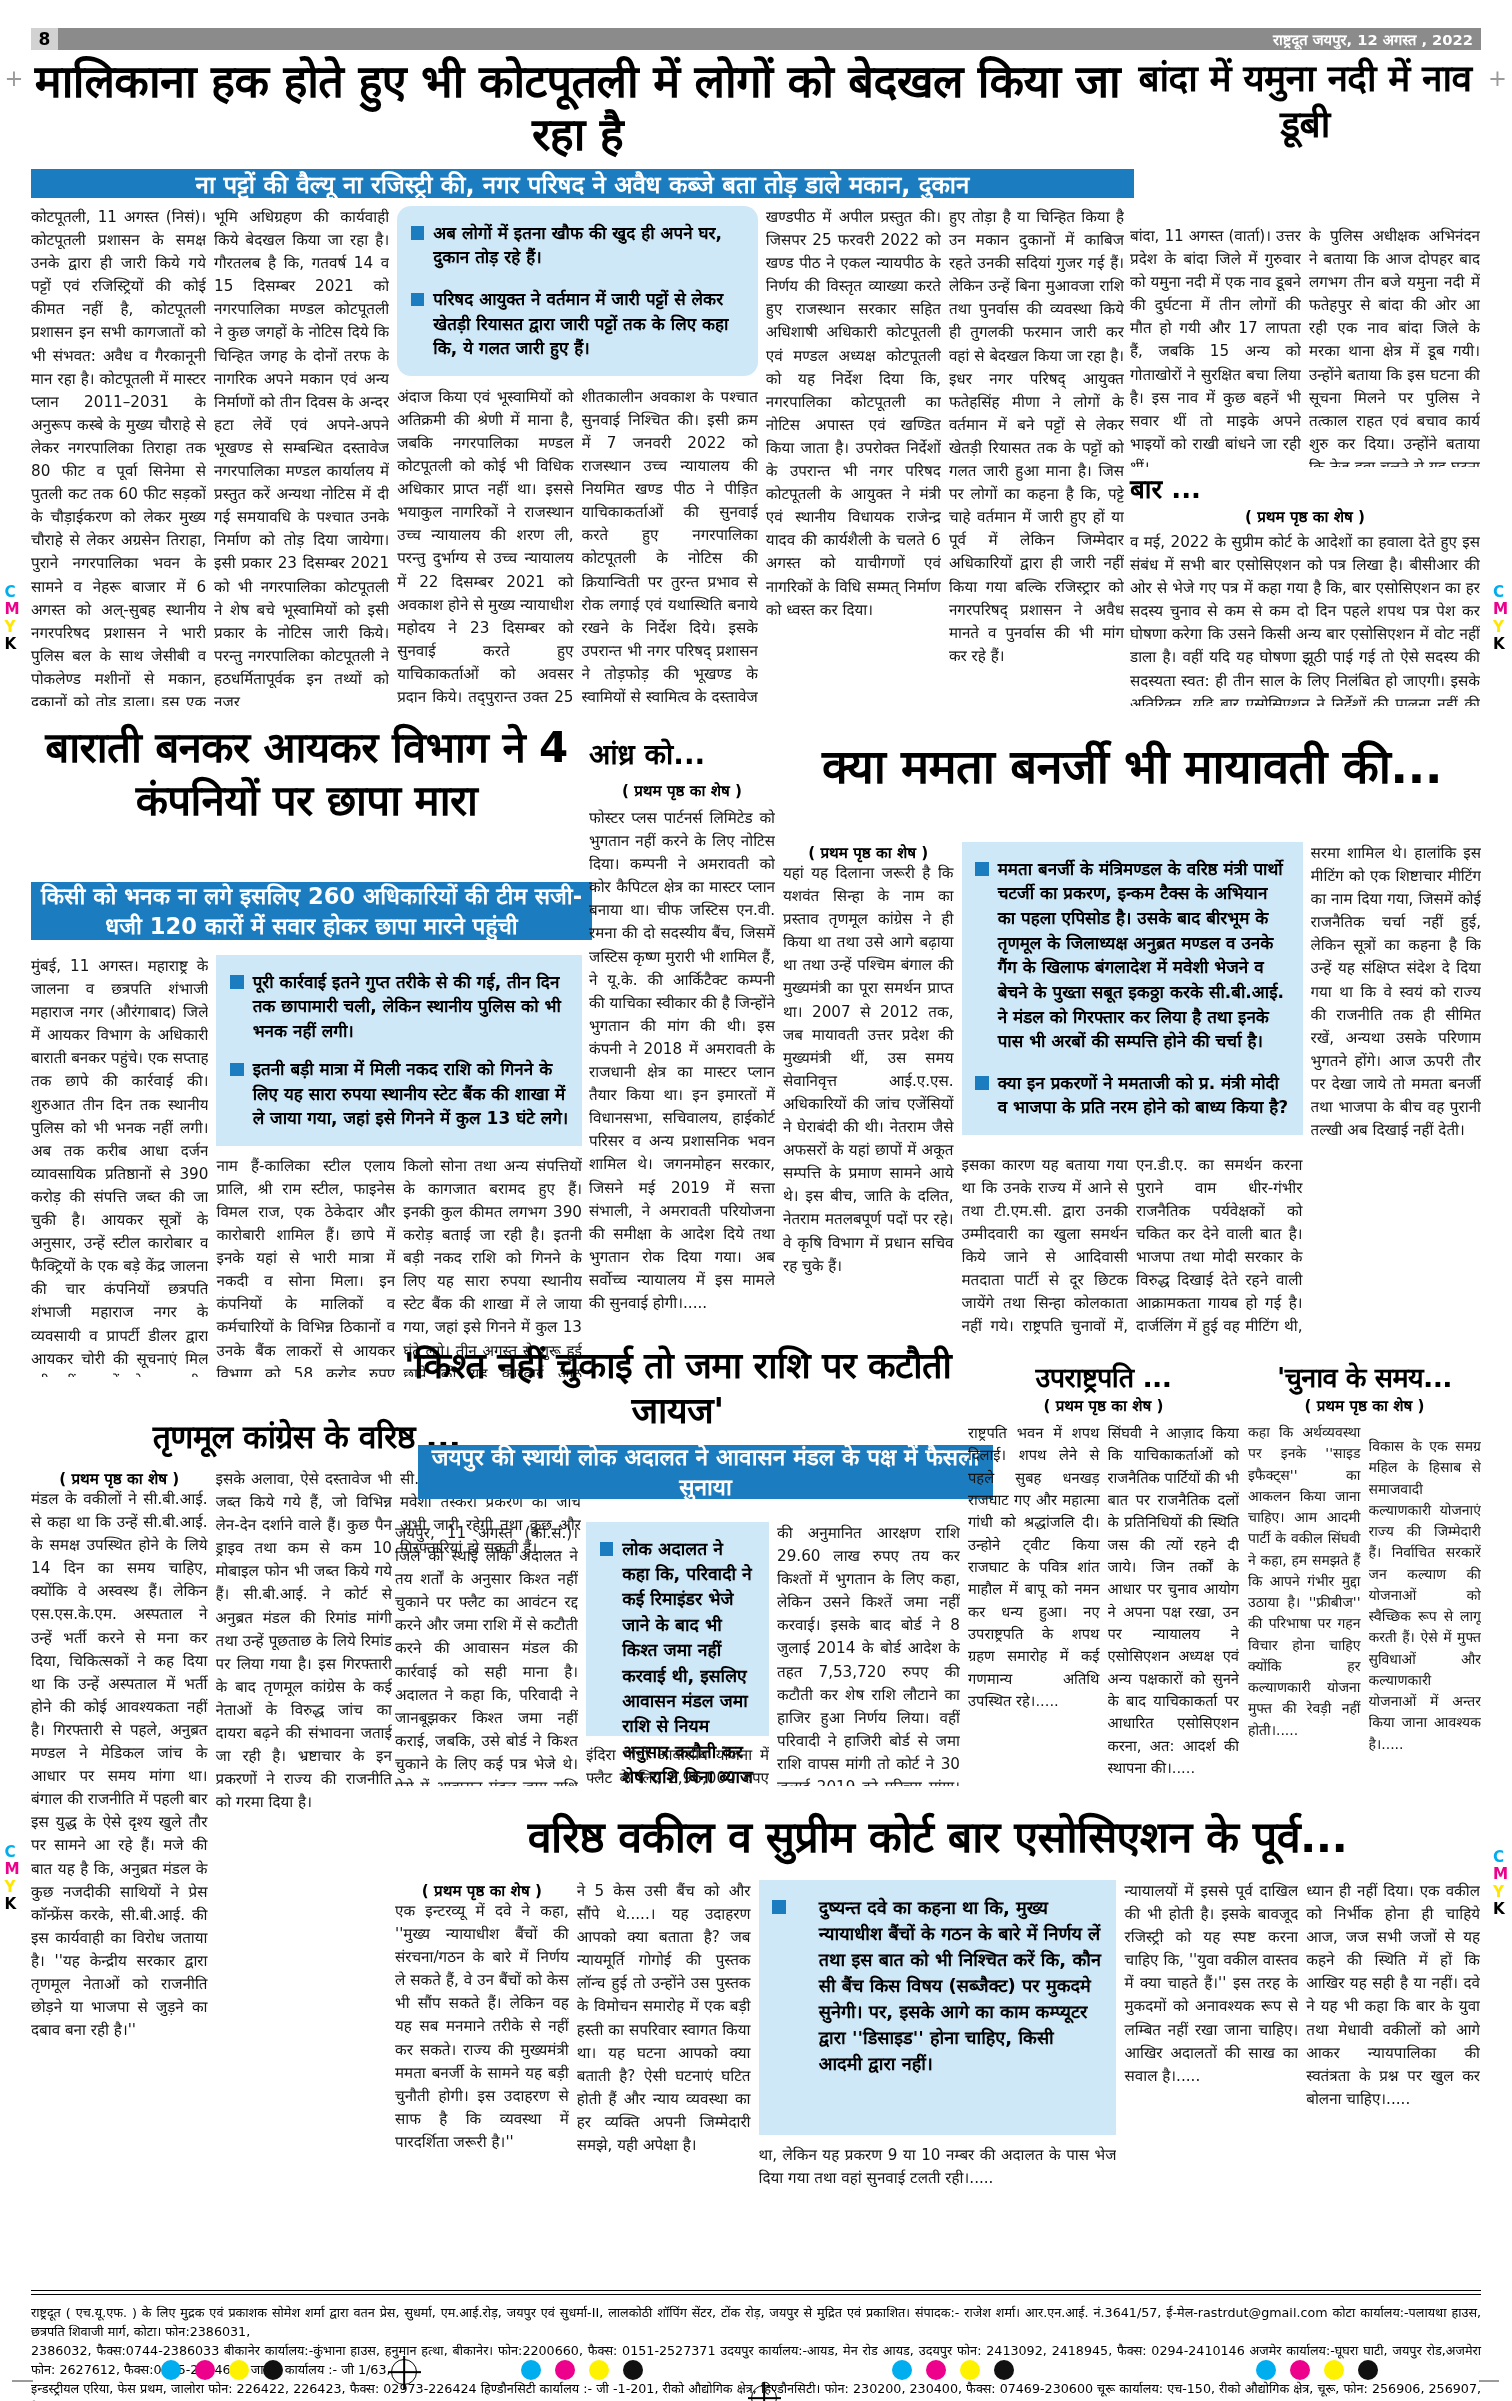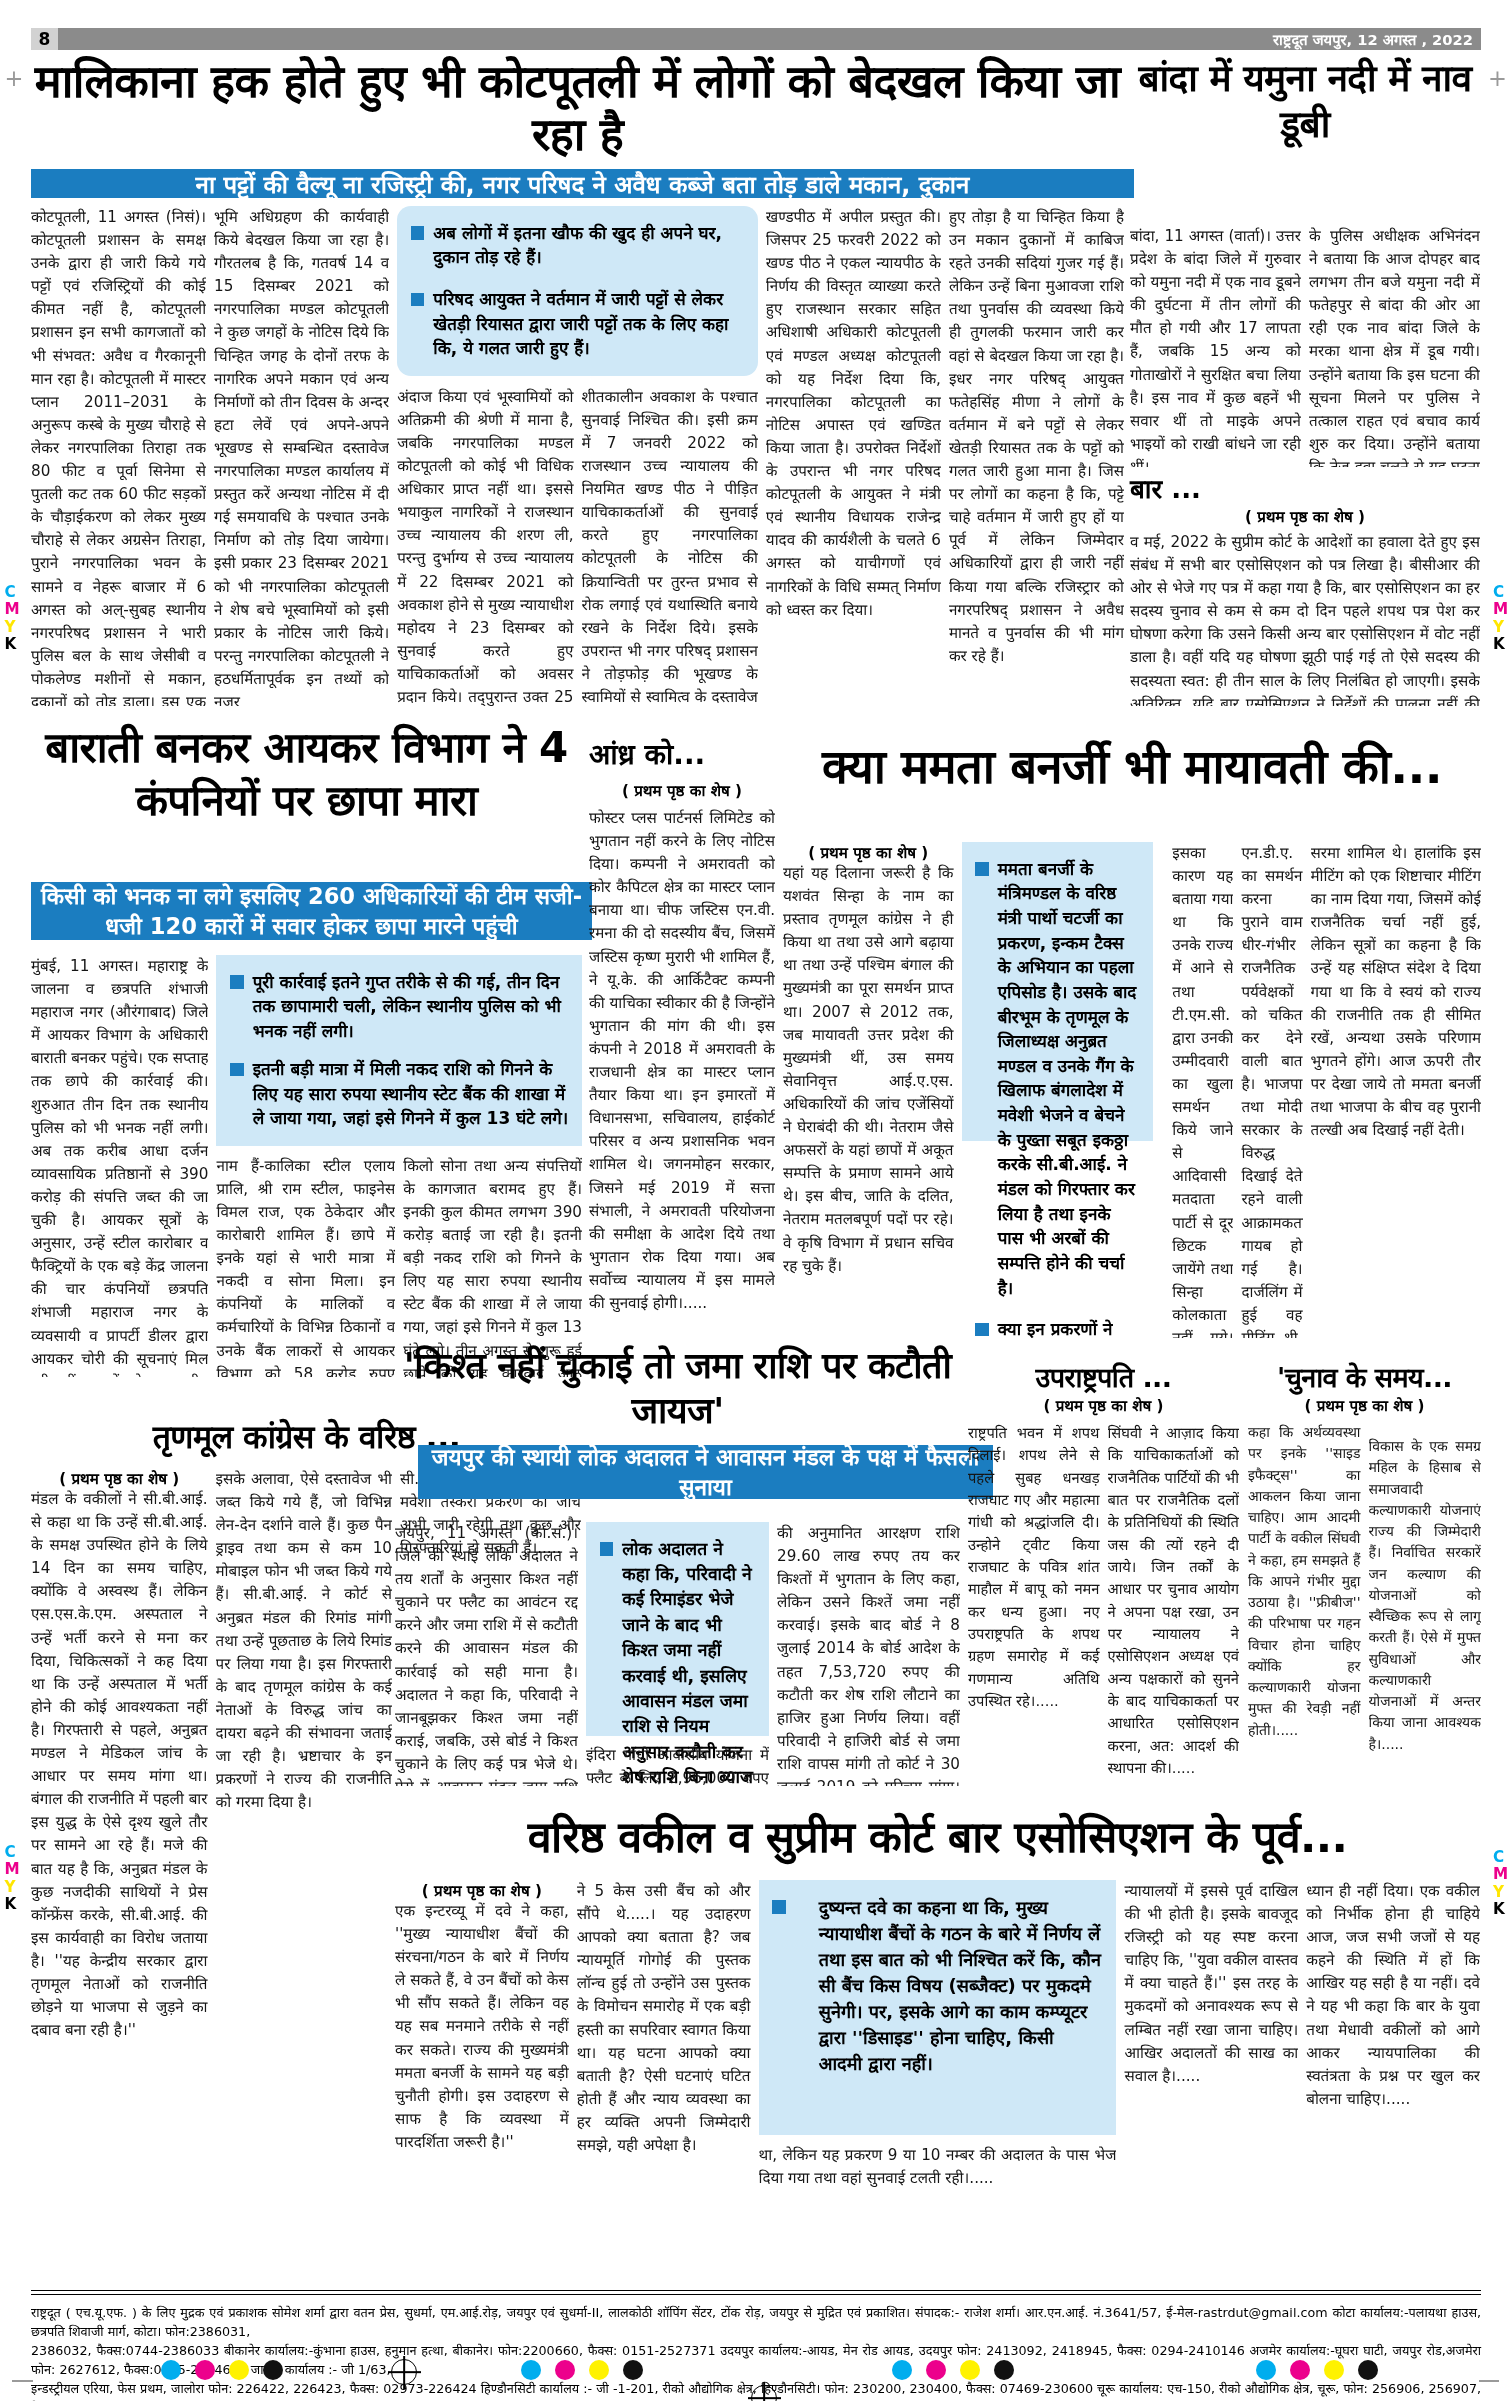--- a/index.html
+++ b/index.html
@@ -142,21 +142,21 @@
   <div class="abs sechead" style="left:589px;top:734px;width:186px;font-size:28px;">आंध्र को...</div>
   <div class="abs contnote" style="left:589px;top:780px;width:186px;">( प्रथम पृष्ठ का शेष )</div>
   <div class="abs jtxt" style="left:589px;top:807px;width:186px;height:536px;">फोस्टर प्लस पार्टनर्स लिमिटेड को भुगतान नहीं करने के लिए नोटिस दिया। कम्पनी ने अमरावती को कोर कैपिटल क्षेत्र का मास्टर प्लान बनाया था। चीफ जस्टिस एन.वी. रमना की दो सदस्यीय बैंच, जिसमें जस्टिस कृष्ण मुरारी भी शामिल हैं, ने यू.के. की आर्किटैक्ट कम्पनी की याचिका स्वीकार की है जिन्होंने भुगतान की मांग की थी। इस कंपनी ने 2018 में अमरावती के राजधानी क्षेत्र का मास्टर प्लान तैयार किया था। इन इमारतों में विधानसभा, सचिवालय, हाईकोर्ट परिसर व अन्य प्रशासनिक भवन शामिल थे। जगनमोहन सरकार, जिसने मई 2019 में सत्ता संभाली, ने अमरावती परियोजना की समीक्षा के आदेश दिये तथा भुगतान रोक दिया गया। अब सर्वोच्च न्यायालय में इस मामले की सुनवाई होगी।.....</div>
 
   <div class="abs hl" style="left:783px;top:739px;width:698px;height:89px;font-size:47px;line-height:1.2;">क्या ममता बनर्जी भी मायावती की...</div>
   <div class="abs colrow" style="left:783px;top:842px;width:698px;height:496px;">
     <div style="flex:1;overflow:hidden;">
       <div class="contnote">( प्रथम पृष्ठ का शेष )</div>
       <div class="jtxt">यहां यह दिलाना जरूरी है कि यशवंत सिन्हा के नाम का प्रस्ताव तृणमूल कांग्रेस ने ही किया था तथा उसे आगे बढ़ाया था तथा उन्हें पश्चिम बंगाल की मुख्यमंत्री का पूरा समर्थन प्राप्त था। 2007 से 2012 तक, जब मायावती उत्तर प्रदेश की मुख्यमंत्री थीं, उस समय सेवानिवृत्त आई.ए.एस. अधिकारियों की जांच एजेंसियों ने घेराबंदी की थी। नेतराम जैसे अफसरों के यहां छापों में अकूत सम्पत्ति के प्रमाण सामने आये थे। इस बीच, जाति के दलित, नेतराम मतलबपूर्ण पदों पर रहे। वे कृषि विभाग में प्रधान सचिव रह चुके हैं।</div>
     </div>
-    <div style="flex:2;display:flex;flex-direction:row;gap:19px;overflow:hidden;">
+    <div style="flex:2;display:flex;flex-direction:column;gap:19px;overflow:hidden;align-items:center;">
       <div class="bullbox" style="height:270px;">
         <div class="bullet">
           <span class="sq"></span>
           <span>ममता बनर्जी के मंत्रिमण्डल के वरिष्ठ मंत्री पार्थो चटर्जी का प्रकरण, इन्कम टैक्स के अभियान का पहला एपिसोड है। उसके बाद बीरभूम के तृणमूल के जिलाध्यक्ष अनुब्रत मण्डल व उनके गैंग के खिलाफ बंगलादेश में मवेशी भेजने व बेचने के पुख्ता सबूत इकठ्ठा करके सी.बी.आई. ने मंडल को गिरफ्तार कर लिया है तथा इनके पास भी अरबों की सम्पत्ति होने की चर्चा है।</span>
         </div>
         <div class="bullet">
           <span class="sq"></span>
           <span>क्या इन प्रकरणों ने ममताजी को प्र. मंत्री मोदी व भाजपा के प्रति नरम होने को बाध्य किया है?</span>
         </div>
       </div>

